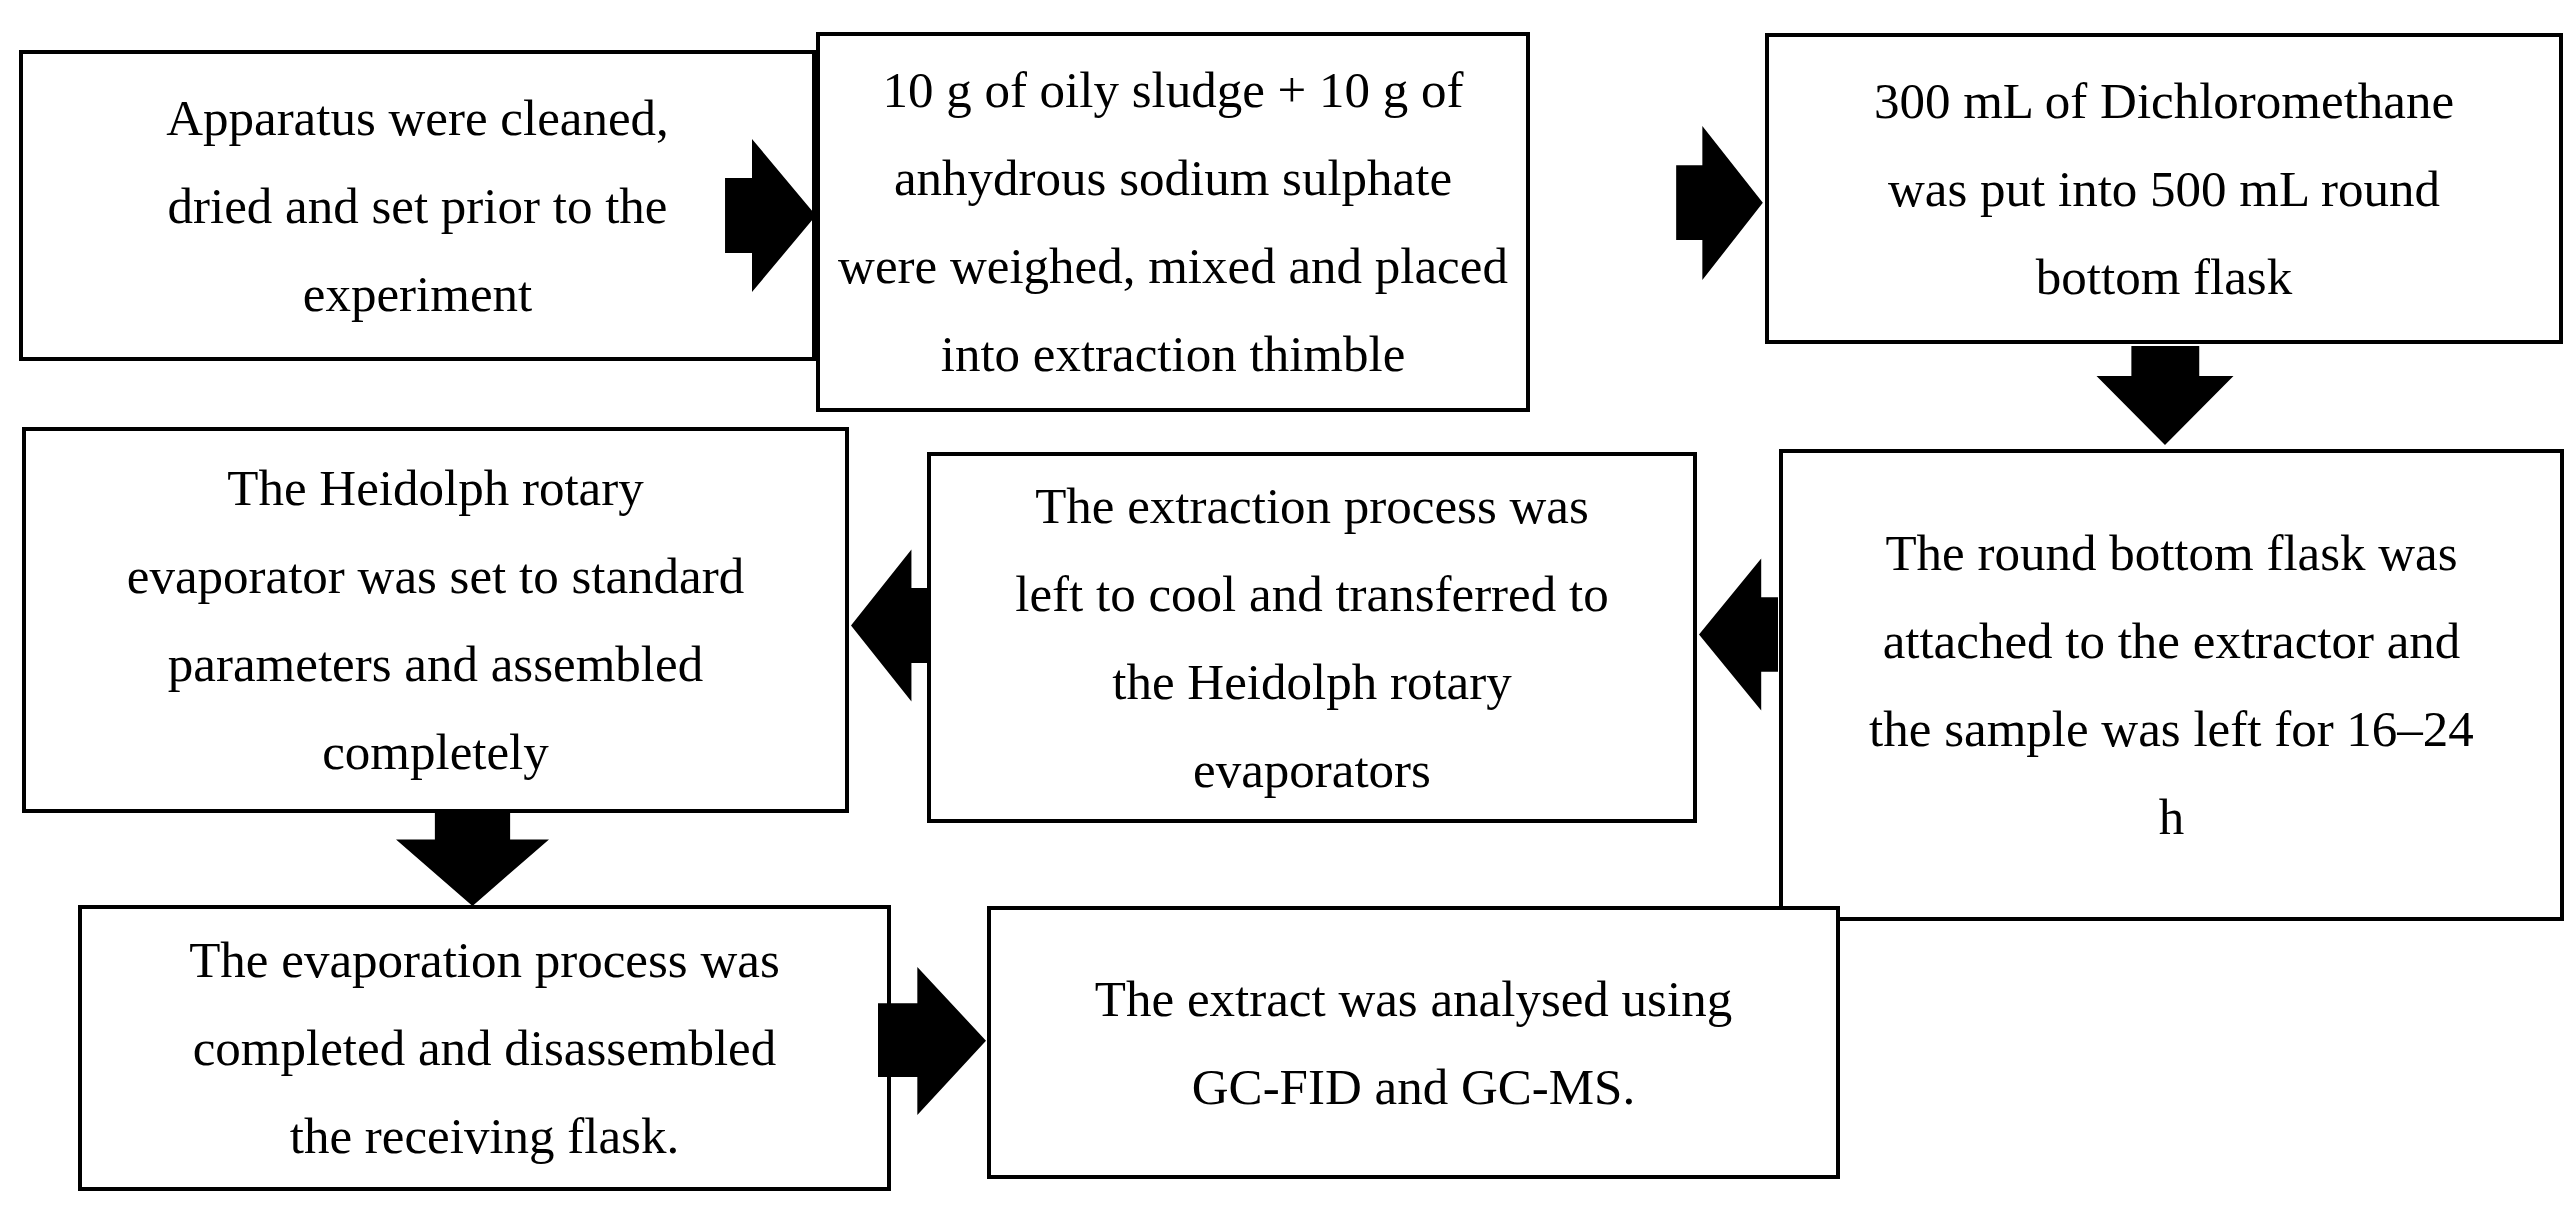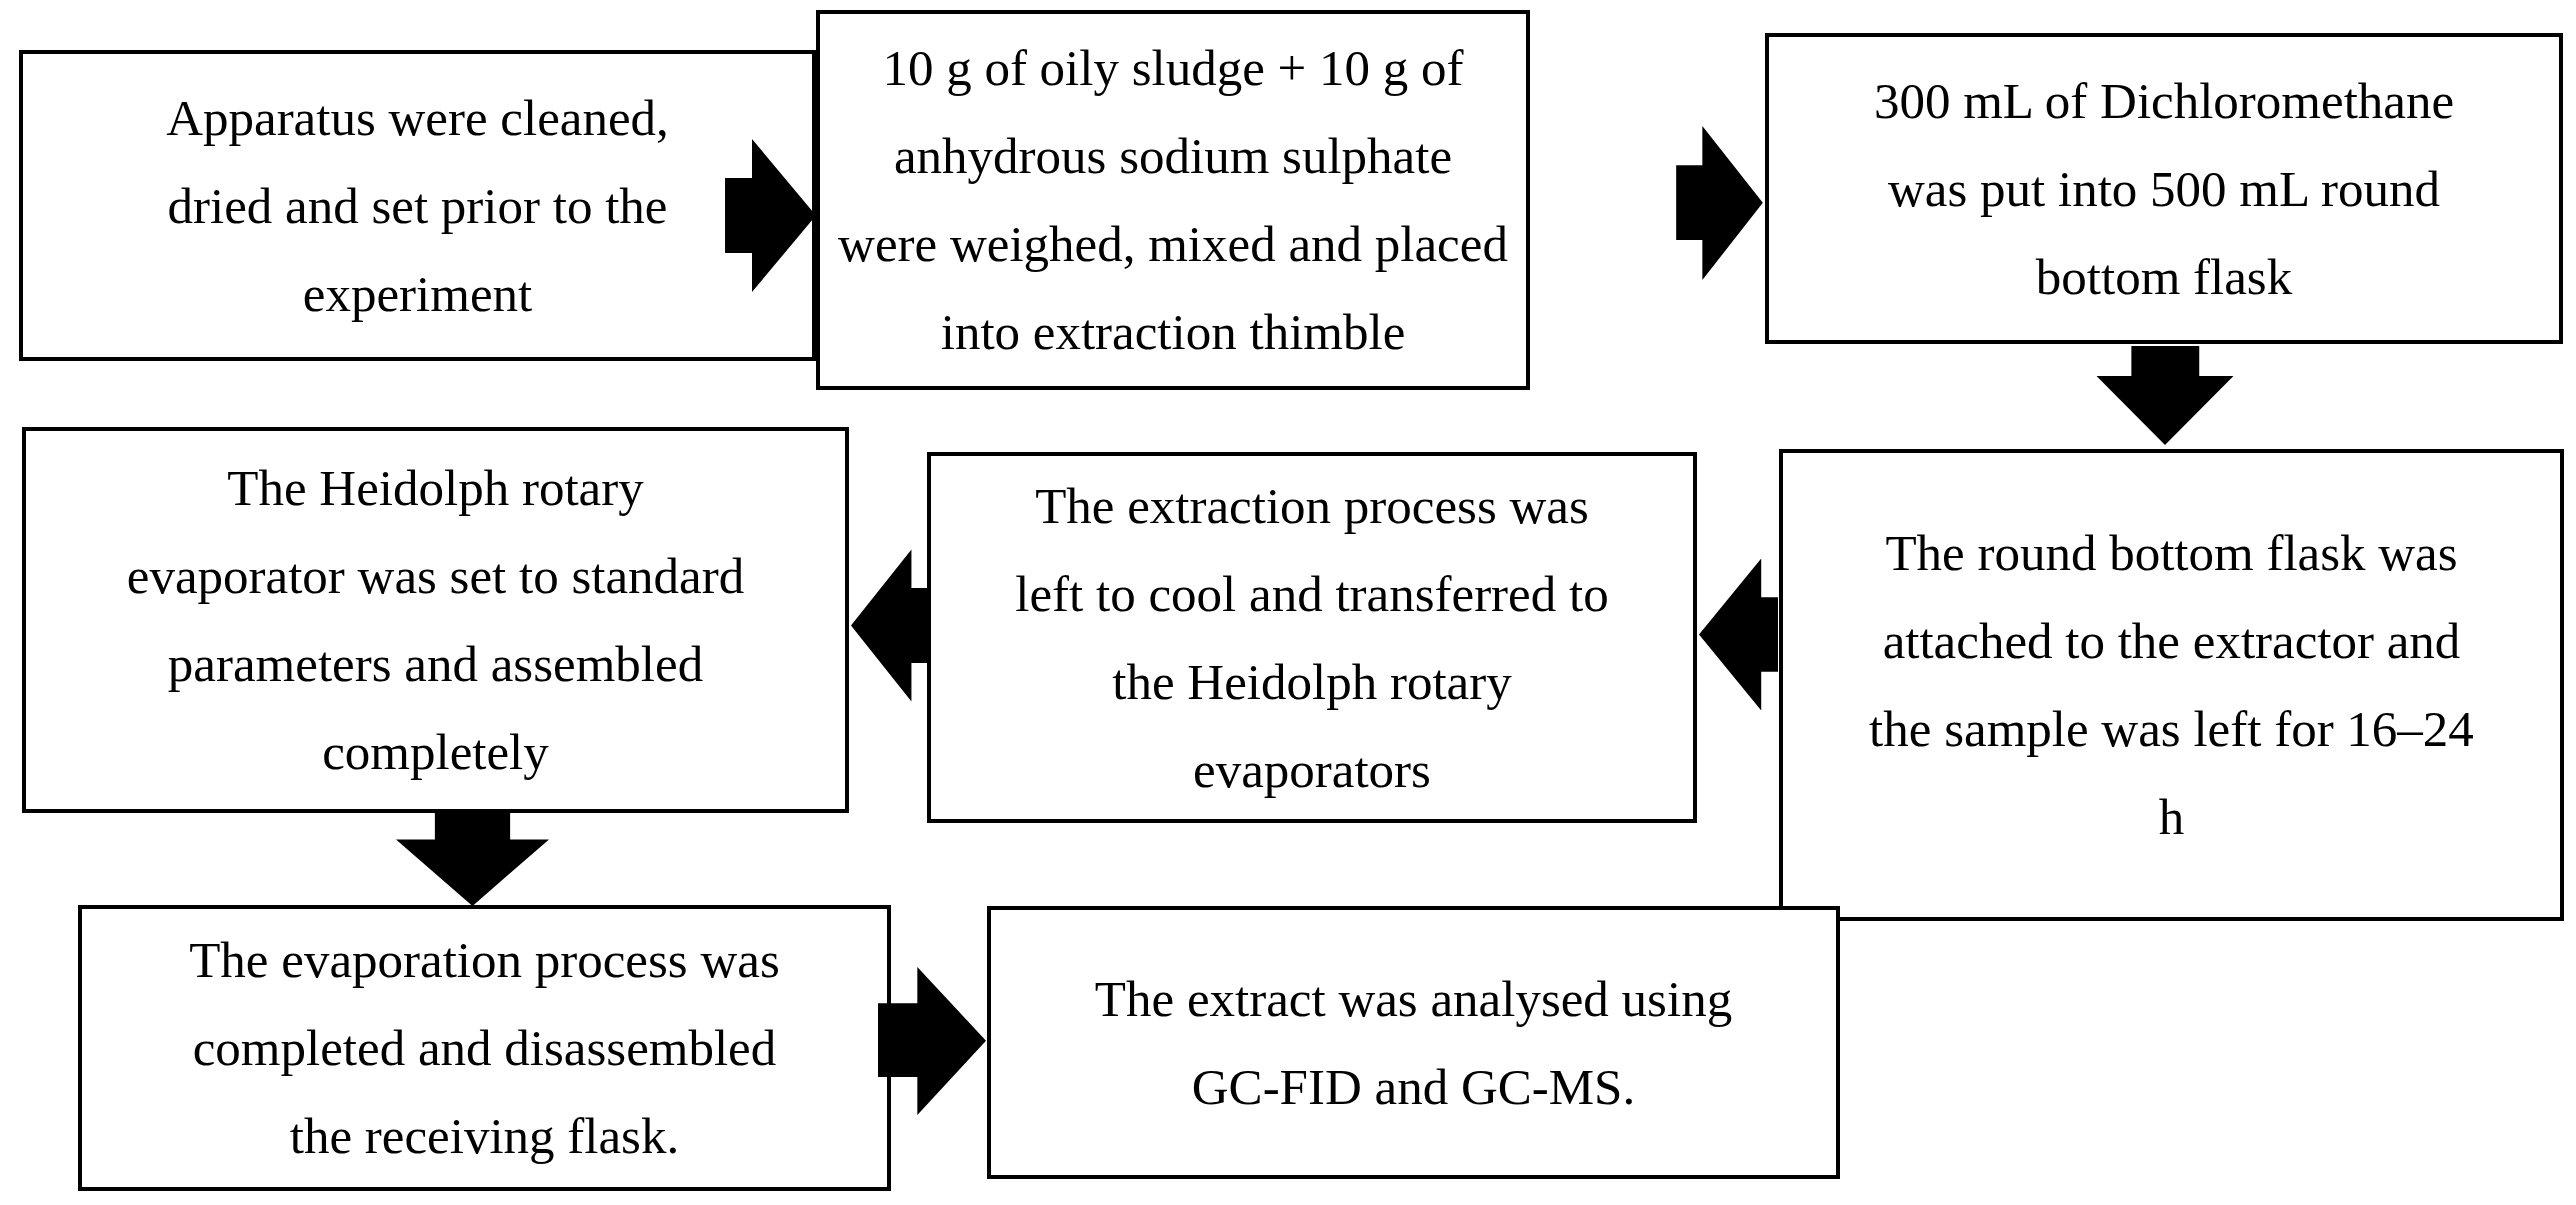--- a/index.html
+++ b/index.html
@@ -32,21 +32,21 @@
     white-space: pre-line;
     font-size: 51px;
     line-height: 88px;
     color: #000000;
   }
   .arrow { position: absolute; }
   .arrow svg { display: block; }
 
   
   #box1 { left: 19px;   top: 50px;   width: 797px; height: 311px; }
-  #box2 { left: 816px; top: 10px;   width: 714px; height: 380px; }
+  #box2 { left: 816px; top: 32px;   width: 714px; height: 380px; }
   #box3 { left: 1765px; top: 33px;   width: 798px; height: 311px; }
   
   #box4 { left: 1779px; top: 449px;  width: 785px; height: 472px; }
   #box5 { left: 927px; top: 452px;  width: 770px; height: 371px; }
   #box6 { left: 22px;   top: 427px;  width: 827px; height: 386px; }
   
   #box7 { left: 78px;  top: 905px; width: 813px; height: 286px; }
   #box8 { left: 987px; top: 906px; width: 853px; height: 273px; }
 
   

